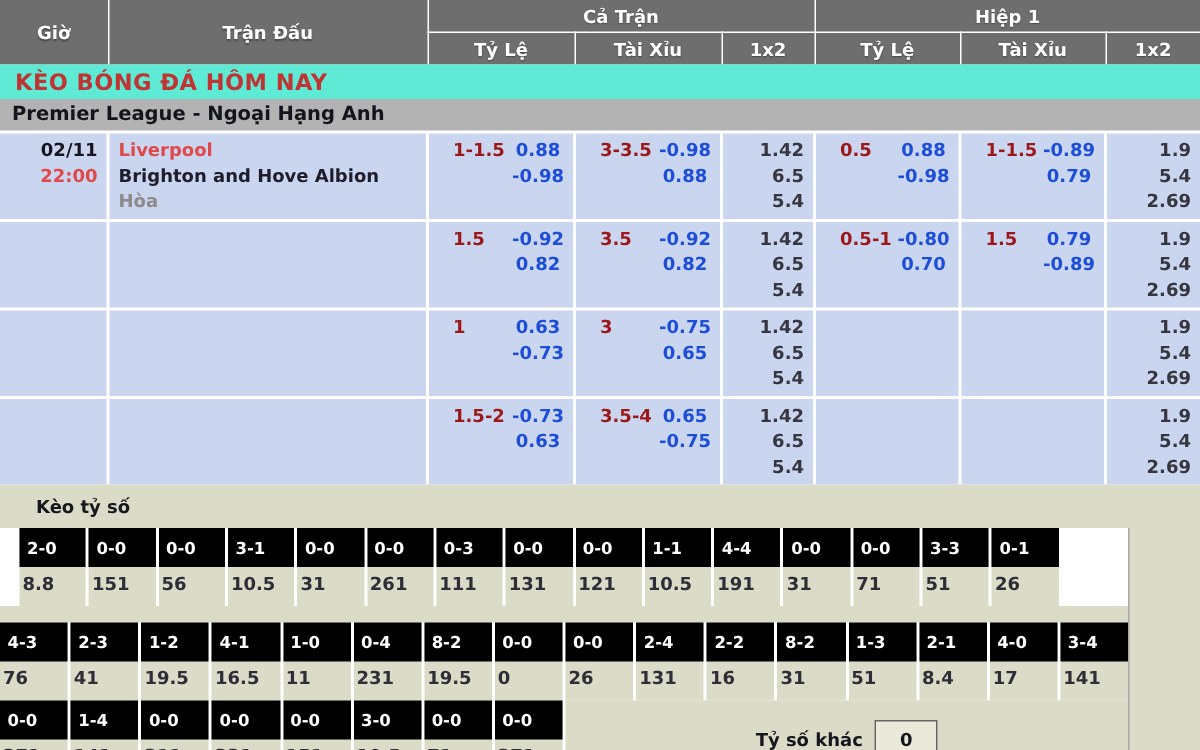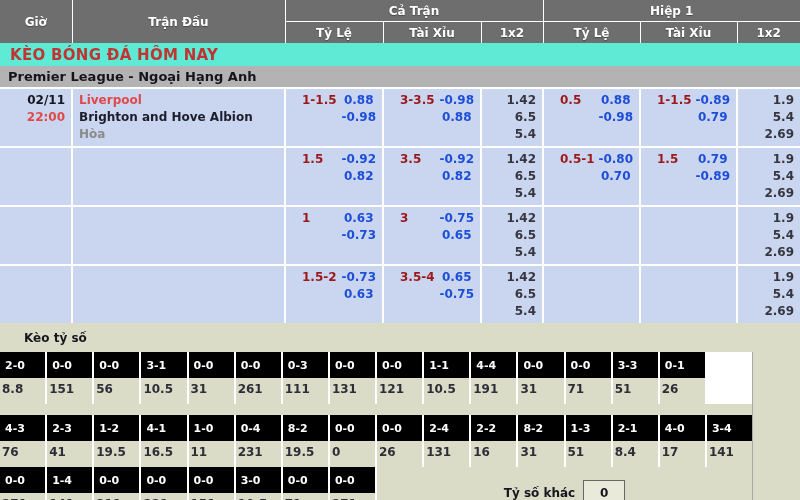--- a/index.html
+++ b/index.html
@@ -36,21 +36,21 @@
   .line{color:#9c1818;line-height:17px;}
   .vals{display:flex;flex-direction:column;text-align:center;color:#1d4ed8;line-height:17px;}
   td.x12{text-align:right;}
   .vals3{display:flex;flex-direction:column;text-align:right;color:#36363e;line-height:17px;justify-content:space-between;}
 
   
   .score-section{background:#dadcc7;flex:1;position:relative;}
   .score-title{height:29px;line-height:31px;padding-left:24px;font-size:12px;color:#16161e;}
   .grids{width:752px;border-right:1px solid #a8a8a8;}
   .score-grid{display:grid;grid-template-columns:repeat(16,1fr);column-gap:2px;background:#ffffff;}
-  .score-grid.first{margin-bottom:11px;}
+  .score-grid.first{margin-bottom:11px;padding-left:13px;}
   .sc{background:#dadcc7;}
   .sbox{background:#000000;color:#ffffff;font-size:11px;height:26px;line-height:27px;padding-left:5px;cursor:pointer;}
   .sval{color:#2e2e38;font-size:12px;height:22px;padding:4px 0 0 2px;}
   .sc.other{grid-column:span 8;display:flex;align-items:center;justify-content:center;gap:8px;}
   .other-label{font-size:12px;color:#16161e;}
   .other-box{width:40px;height:25px;border:1px solid #666666;background:#e9ead9;text-align:center;line-height:25px;font-size:12px;color:#16161e;}
 </style>
 </head>
 <body>
 

